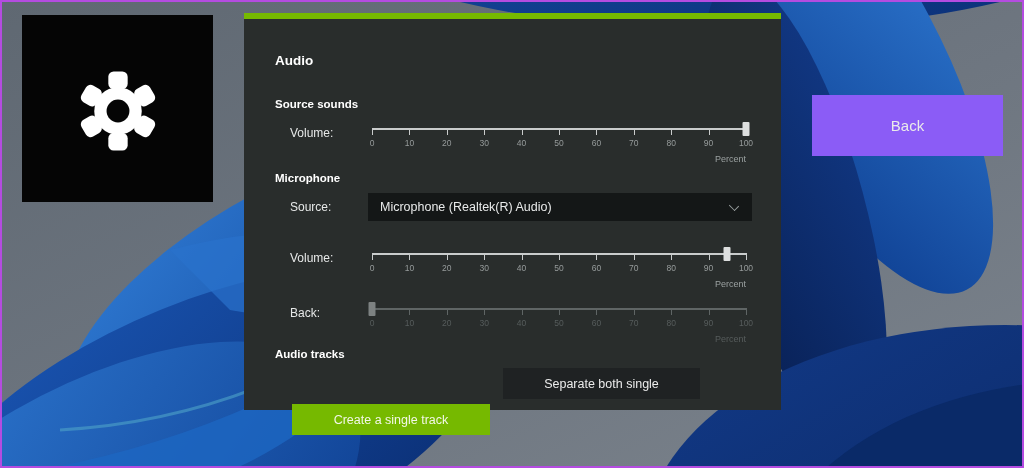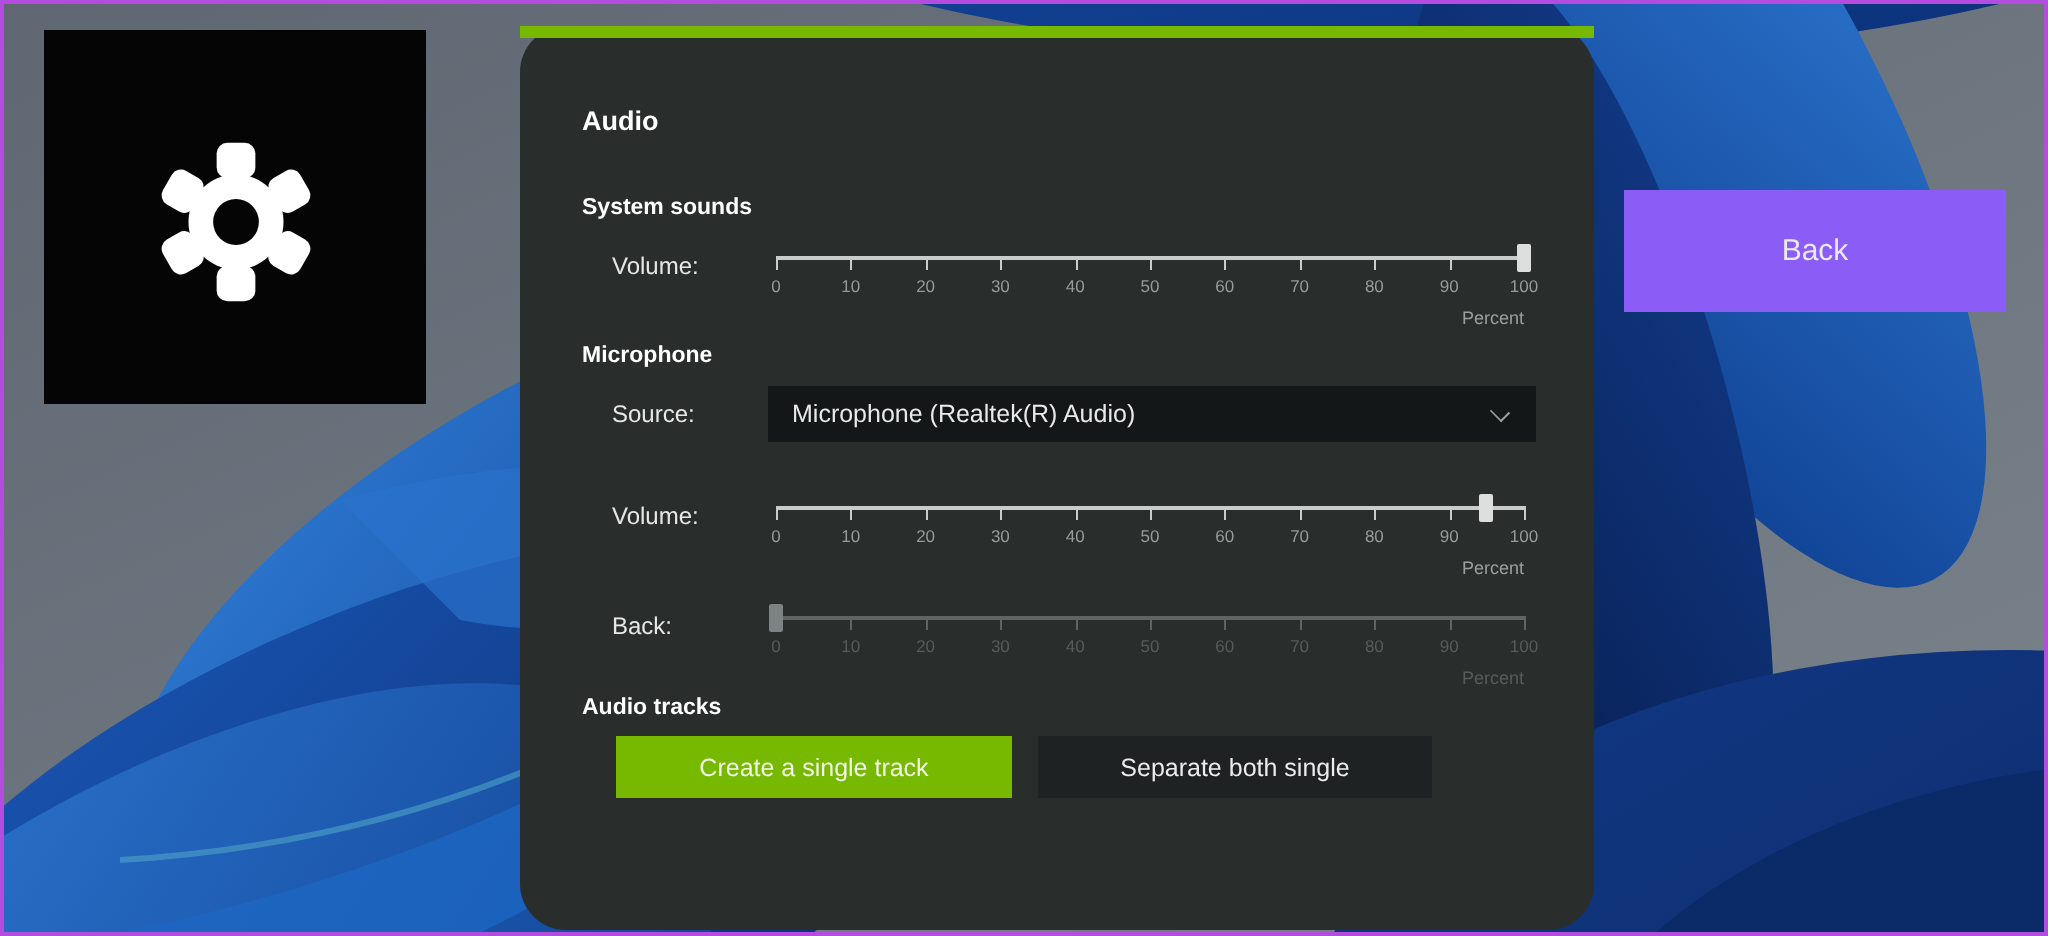--- a/index.html
+++ b/index.html
@@ -13,22 +13,22 @@
   .frame { position:absolute; inset:0; border:2px solid #b44ce0; pointer-events:none; z-index:50; }
 
   
   .settings-card { position:absolute; left:22px; top:15px; width:191px; height:187px;
     background:#050505; z-index:5; }
   .settings-card .card-title { position:absolute; top:17px; left:0; right:0; text-align:center;
     color:#ffffff; font-size:13px; font-weight:bold; }
   .settings-card .gear-wrap { position:absolute; left:50%; top:52px; transform:translateX(-50%); }
 
   
-  .panel { position:absolute; left:260px; top:13px; width:537px; height:452px;
-    background:#292d2c; z-index:5;border-radius:23px; }
+  .panel { position:absolute; left:244px; top:13px; width:537px; height:397px;
+    background:#292d2c; z-index:5; }
   .panel-accent { position:absolute; left:0; top:0; width:100%; height:6px; background:#76b900; }
   .panel-title { position:absolute; left:31px; top:40px; color:#ffffff; font-size:13.5px; font-weight:bold; }
   .section-heading { position:absolute; left:31px; color:#ffffff; font-size:11.5px; font-weight:bold; }
   .row-label { position:absolute; left:46px; color:#e6e8e8; font-size:12px; }
 
   
   .dropdown { position:absolute; left:124px; top:180px; width:384px; height:28px;
     background:#141717; color:#e8eaea; font-size:12.5px; display:flex; align-items:center;
     padding:0 12px; box-sizing:border-box; cursor:default; }
   .dropdown .chevron { position:absolute; right:14px; top:9px; width:7px; height:7px;
@@ -45,21 +45,21 @@
     color:#969b9b; font-size:8.5px; }
   .slider .unit { position:absolute; left:0; right:0; top:32px; text-align:right;
     color:#9aa0a0; font-size:9px; }
   .slider.disabled .track, .slider.disabled .tick { background:#5f6565; }
   .slider.disabled .thumb { background:#7d8282; }
   .slider.disabled .tick-label, .slider.disabled .unit { color:#565c5c; }
 
   
   .track-btn { position:absolute; top:355px; height:31px; display:flex; align-items:center;
     justify-content:center; font-size:12.5px; cursor:default; box-sizing:border-box; }
-  .track-btn.primary { left:48px; width:198px; background:#76b900; color:#f2f7e6; }
+  .track-btn.primary { left:48px; width:198px; background:#76b900; color:#f2f7e6;margin-top:36px; }
   .track-btn.secondary { left:259px; width:197px; background:#1f2223; color:#ececec; }
 
   
   .save-highlight { position:absolute; left:809px; top:11px; width:199px; height:72px;
     border:3px solid #c137e0; box-sizing:border-box; z-index:6; }
   .save-btn { position:absolute; inset:0; background:#76b900; color:#ffffff;
     display:flex; align-items:center; justify-content:center; font-size:15px; font-weight:bold; cursor:default; }
   .back-btn { position:absolute; left:812px; top:95px; width:191px; height:61px;
     background:#8b5cf6; color:#eaeaea; display:flex; align-items:center; justify-content:center;
     font-size:15px; cursor:default; z-index:6; }
@@ -121,21 +121,21 @@
         <circle cx="50" cy="50" r="13" fill="#050505"></circle>
       </svg>
     </div>
   </div>
 
   <div class="panel">
     <div class="panel-accent"></div>
 
     <div class="panel-title">Audio</div>
 
-    <div class="section-heading" style="top:85px">System sounds</div>
+    <div class="section-heading" style="top:85px">Source sounds</div>
 
     <div class="row-label" style="top:113px">Volume:</div>
     <div class="slider" style="top:109px">
       <div class="track"></div>
       <div class="ticks">
           <div class="tick" style="left: 0%;"></div>
           <div class="tick" style="left: 10%;"></div>
           <div class="tick" style="left: 20%;"></div>
           <div class="tick" style="left: 30%;"></div>
           <div class="tick" style="left: 40%;"></div>

